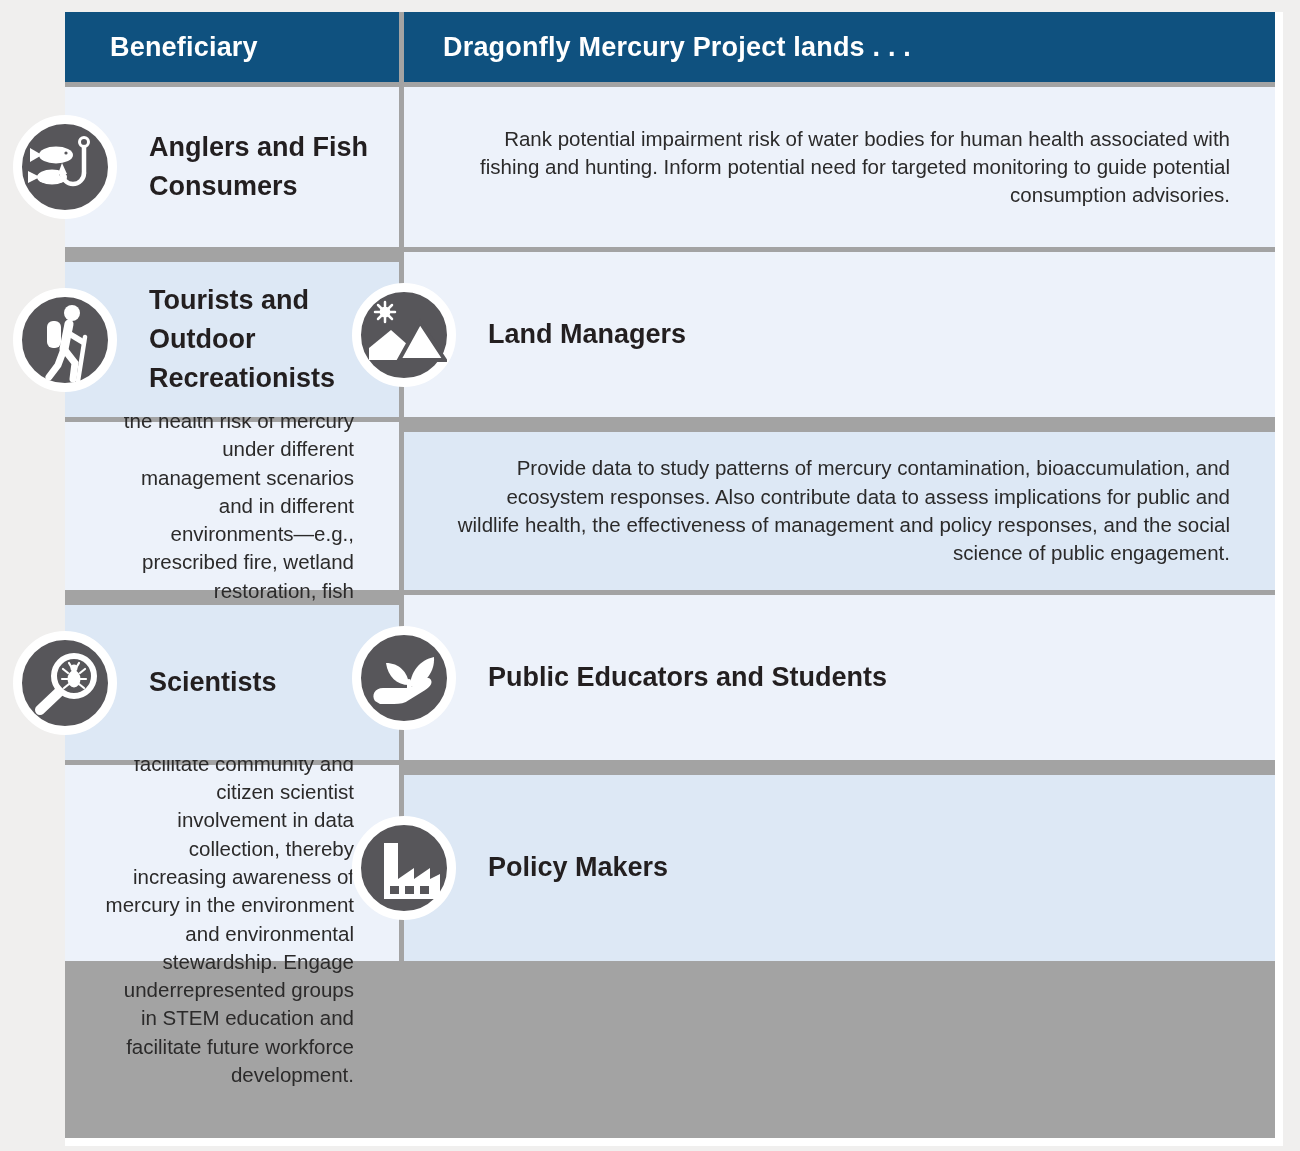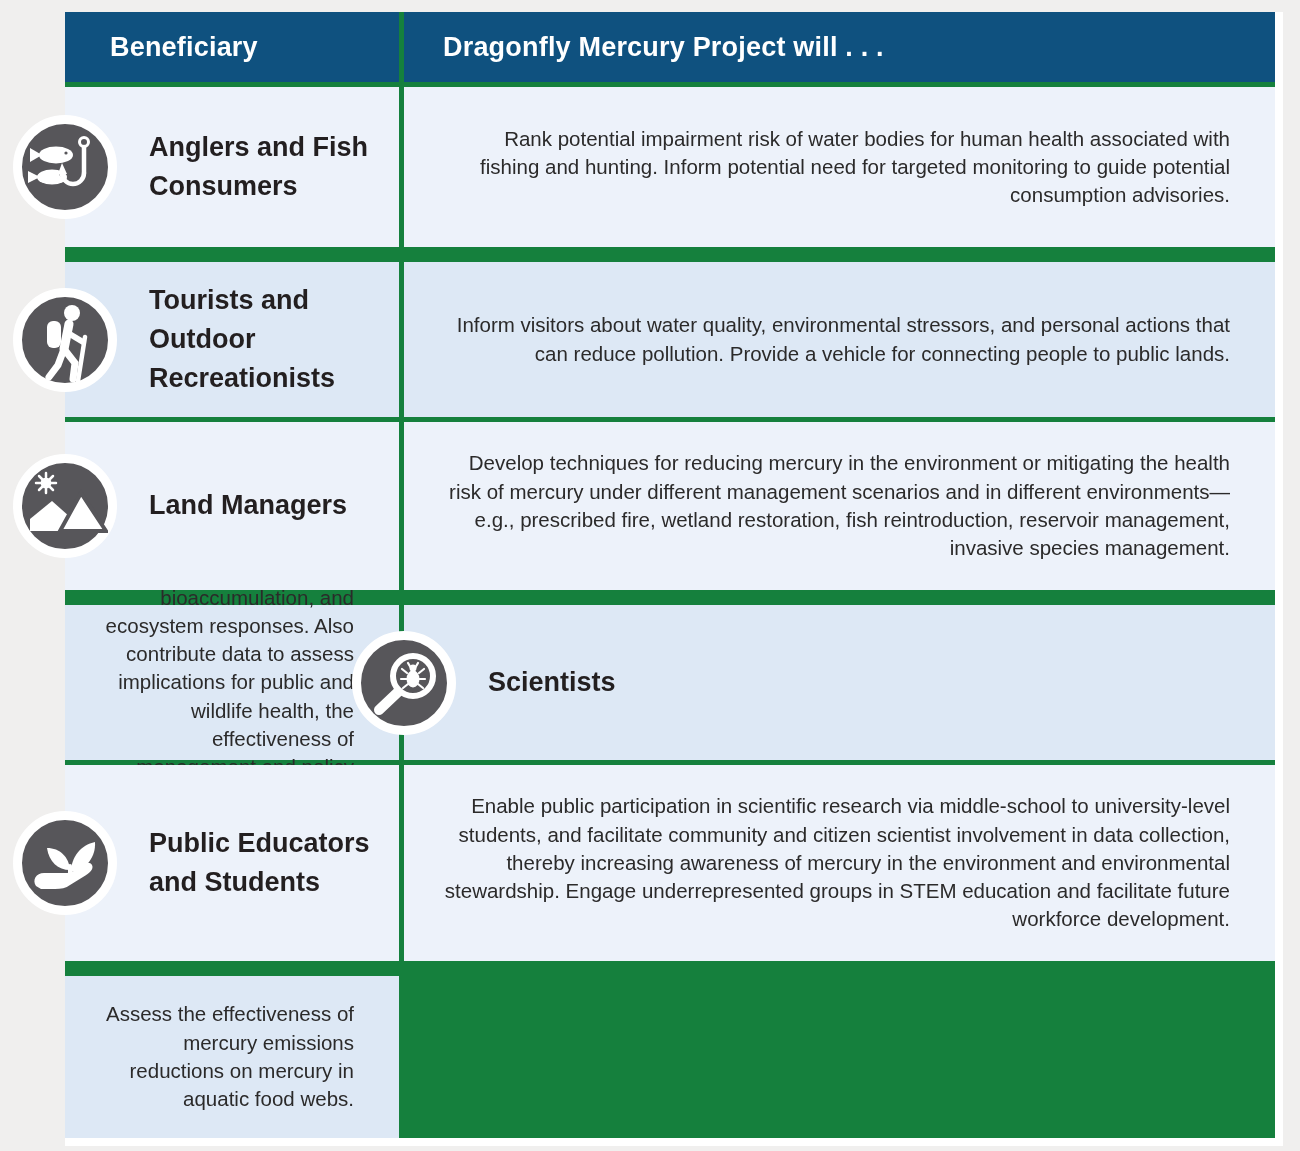--- a/index.html
+++ b/index.html
@@ -12,21 +12,21 @@
     overflow: hidden;
   }
   .table-wrap {
     position: absolute;
     left: 65px;
     top: 12px;
     display: inline-grid;
     grid-template-columns: 334px 871px;
     grid-template-rows: 70px 160px 165px 168px 165px 196px 172px;
     gap: 5px;
-    background: #15803d;
+    background: #a3a3a3;
     border-right: 8px solid #ffffff;
     border-bottom: 8px solid #ffffff;
   }
   .hcell {
     background: #0f517f;
     color: #ffffff;
     display: flex;
     align-items: center;
     font-size: 27px;
     font-weight: bold;
@@ -75,21 +75,21 @@
 </style>
 </head>
 <body>
 
 <div class="table-wrap">
 
   <div class="hcell c1">
     <span>Beneficiary</span>
   </div>
   <div class="hcell c2">
-    <span>Dragonfly Mercury Project will . . .</span>
+    <span>Dragonfly Mercury Project lands . . .</span>
   </div>
 
   <div class="cell name-cell row-odd">
     <div class="icon-circle">
       <svg viewBox="0 0 86 86">
         <g fill="#ffffff">
           <ellipse cx="34" cy="31" rx="17" ry="8.5"></ellipse>
           <polygon points="20,31 8,24 8,38"></polygon>
           <circle cx="44" cy="29" r="1.6" fill="#57565a"></circle>
           <ellipse cx="30" cy="53" rx="15" ry="7.5"></ellipse>
@@ -118,23 +118,20 @@
           <path d="M47 27 L42 52" stroke-width="9"></path>
           <path d="M42 52 L53 66 L51 82" stroke-width="7"></path>
           <path d="M42 52 L36 68 L27 80" stroke-width="7"></path>
           <path d="M46 36 L61 45" stroke-width="6"></path>
           <line x1="63" y1="40" x2="56" y2="84" stroke-width="4.5"></line>
         </g>
         <rect x="25" y="24" width="14" height="27" rx="6" fill="#ffffff"></rect>
       </svg>
     </div>
     <span class="name">Tourists and Outdoor Recreationists</span>
-  </div>
-  <div class="cell desc-cell row-even">
-    <span class="desc">Inform visitors about water quality, environmental stressors, and personal actions that can reduce pollution. Provide a vehicle for connecting people to public lands.</span>
   </div>
 
   <div class="cell name-cell row-odd">
     <div class="icon-circle">
       <svg viewBox="0 0 86 86">
         <g stroke="#ffffff" stroke-width="2.5" stroke-linecap="round">
           <line x1="24" y1="10" x2="24" y2="14"></line>
           <line x1="24" y1="26" x2="24" y2="30"></line>
           <line x1="14" y1="20" x2="18" y2="20"></line>
           <line x1="30" y1="20" x2="34" y2="20"></line>
@@ -191,17 +188,27 @@
         </g>
         <path d="M48 62 L48 46" stroke="#ffffff" stroke-width="4" stroke-linecap="round" fill="none"></path>
       </svg>
     </div>
     <span class="name">Public Educators and Students</span>
   </div>
   <div class="cell desc-cell row-odd">
     <span class="desc">Enable public participation in scientific research via middle-school to university-level students, and facilitate community and citizen scientist involvement in data collection, thereby increasing awareness of mercury in the environment and environmental stewardship. Engage underrepresented groups in STEM education and facilitate future workforce development.</span>
   </div>
 
-  <div class="cell desc-cell row-even">
-    <span class="desc">Assess the effectiveness of mercury emissions reductions on mercury in aquatic food webs.</span>
+  <div class="cell name-cell row-even">
+    <div class="icon-circle">
+      <svg viewBox="0 0 86 86">
+        <path d="M23 74 L23 18 L37 18 L37 54 L53 43 L53 54 L69 43 L69 54 L79 49 L79 74 Z" fill="#ffffff"></path>
+        <g fill="#57565a">
+          <rect x="29" y="61" width="9" height="8"></rect>
+          <rect x="44" y="61" width="9" height="8"></rect>
+          <rect x="59" y="61" width="9" height="8"></rect>
+        </g>
+      </svg>
+    </div>
+    <span class="name">Policy Makers</span>
   </div>
 
 </div>
 
 </body></html>

